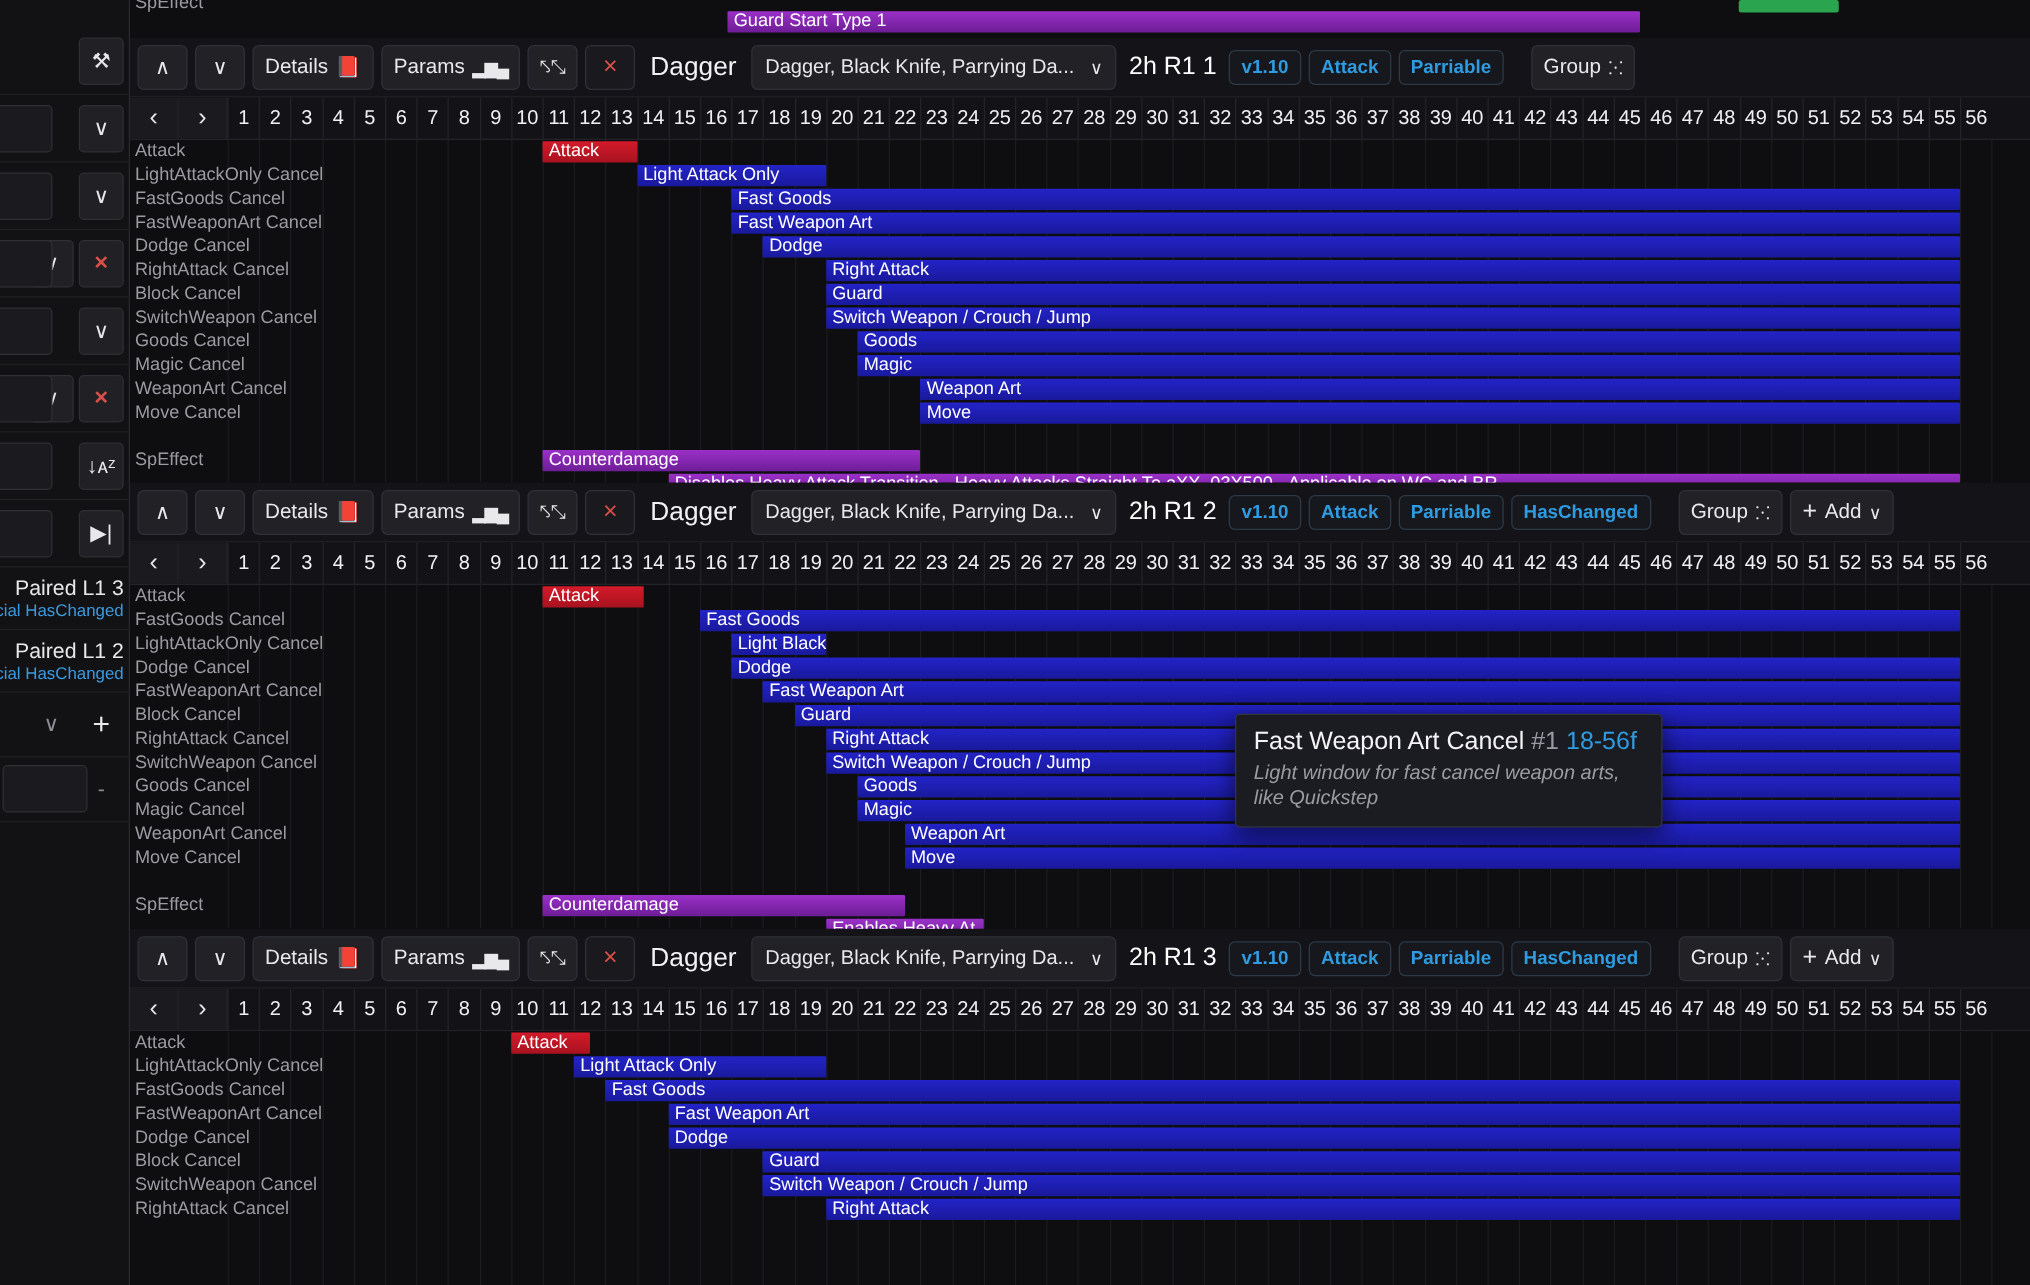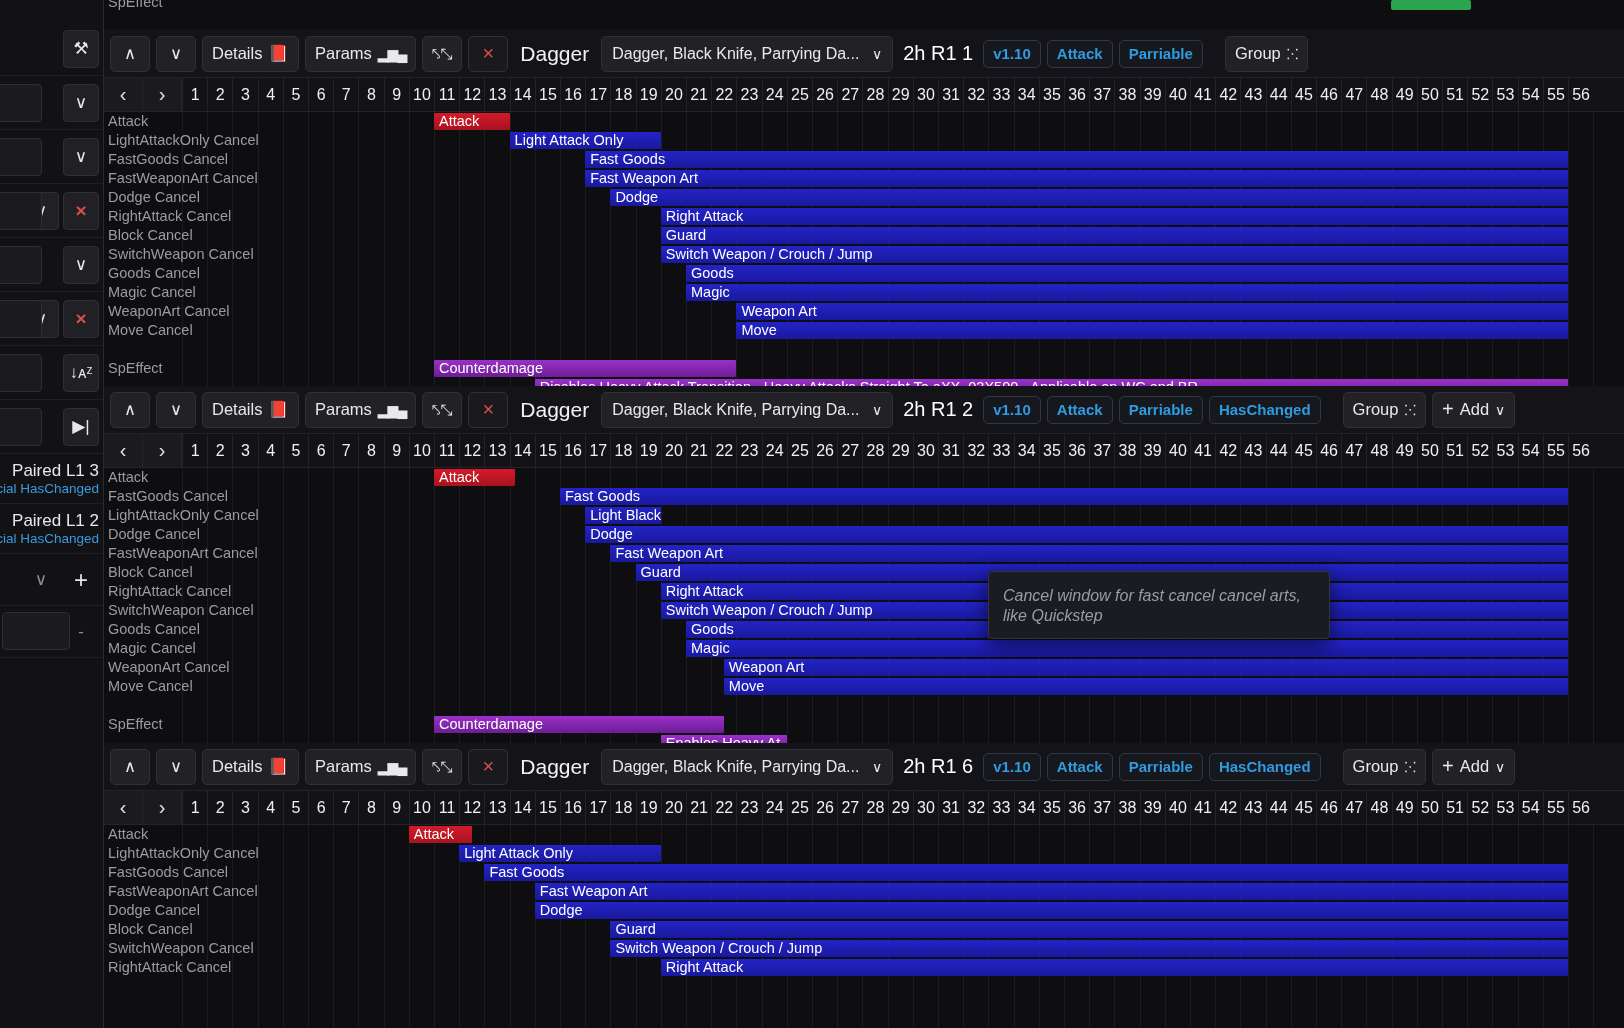--- a/index.html
+++ b/index.html
@@ -123,20 +123,21 @@
     position: absolute; background: #2aa44e; border-radius: 2px;
   }
 </style>
 </head>
 <body>
 
 <div id="root">
 
   <div id="top-strip" style="position:absolute;left:104px;top:0;width:1520px;height:30px;background:#0e0e11;overflow:hidden;">
     <div style="position:absolute;left:4px;top:-6px;color:#9b9ba2;font-size:14.5px;">SpEffect</div>
+    <div class="bar sp" style="left:478px;top:9px;width:730px;">Guard Start Type 1</div>
   </div>
   <div class="green-chip" style="left:1391px;top:0px;width:80px;height:10px;"></div>
 
   <div class="sidebar">
     <div id="sb-rows" style="padding-top:22px;">
         <div class="sb-row">
           <div class="sb-btn">⚒</div>
         </div>
         <div class="sb-row">
           <div class="sb-field"></div>
@@ -632,21 +633,21 @@
           </div>
           <div class="tb-btn icon-only">
             <span style="font-size:15px;">⤣⤡<br style="line-height:0"></span>
           </div>
           <div class="tb-btn del icon-only">×</div>
           <div class="tb-title">Dagger</div>
           <div class="tb-select">
             <span class="sel-val">Dagger, Black Knife, Parrying Da...</span>
             <span style="font-size:14px;">∨</span>
           </div>
-          <div class="tb-anim">2h R1 6</div>
+          <div class="tb-anim">2h R1 3</div>
           <div class="badge">v1.10</div>
           <div class="badge">Attack</div>
           <div class="badge">Parriable</div>
           <div class="badge">HasChanged</div>
           <div class="tb-spacer"></div>
           <div class="tb-btn">
             <span>Group</span>
             <span style="font-size:14px;">⁙</span>
           </div>
           <div class="tb-btn">
@@ -807,16 +808,21 @@
           </div>
           <div class="tl-row">
             <div class="row-label">RightAttack Cancel</div>
             <div class="bar cancel" style="left: 556.8px; width: 907.2px;">Right Attack</div>
           </div>
         </div>
       </div>
     </div>
 
   <div class="tooltip" style="left:988px;top:571px;width:342px;">
-    <div class="tt-body">Cancel window for fast cancel cancel arts, like Quickstep</div>
+    <div class="tt-head">
+      <span>Fast Weapon Art Cancel</span>
+      <span class="num">#1</span>
+      <span class="frames">18-56f</span>
+    </div>
+    <div class="tt-body">Light window for fast cancel weapon arts, like Quickstep</div>
   </div>
 
 </div>
 
 </body></html>

